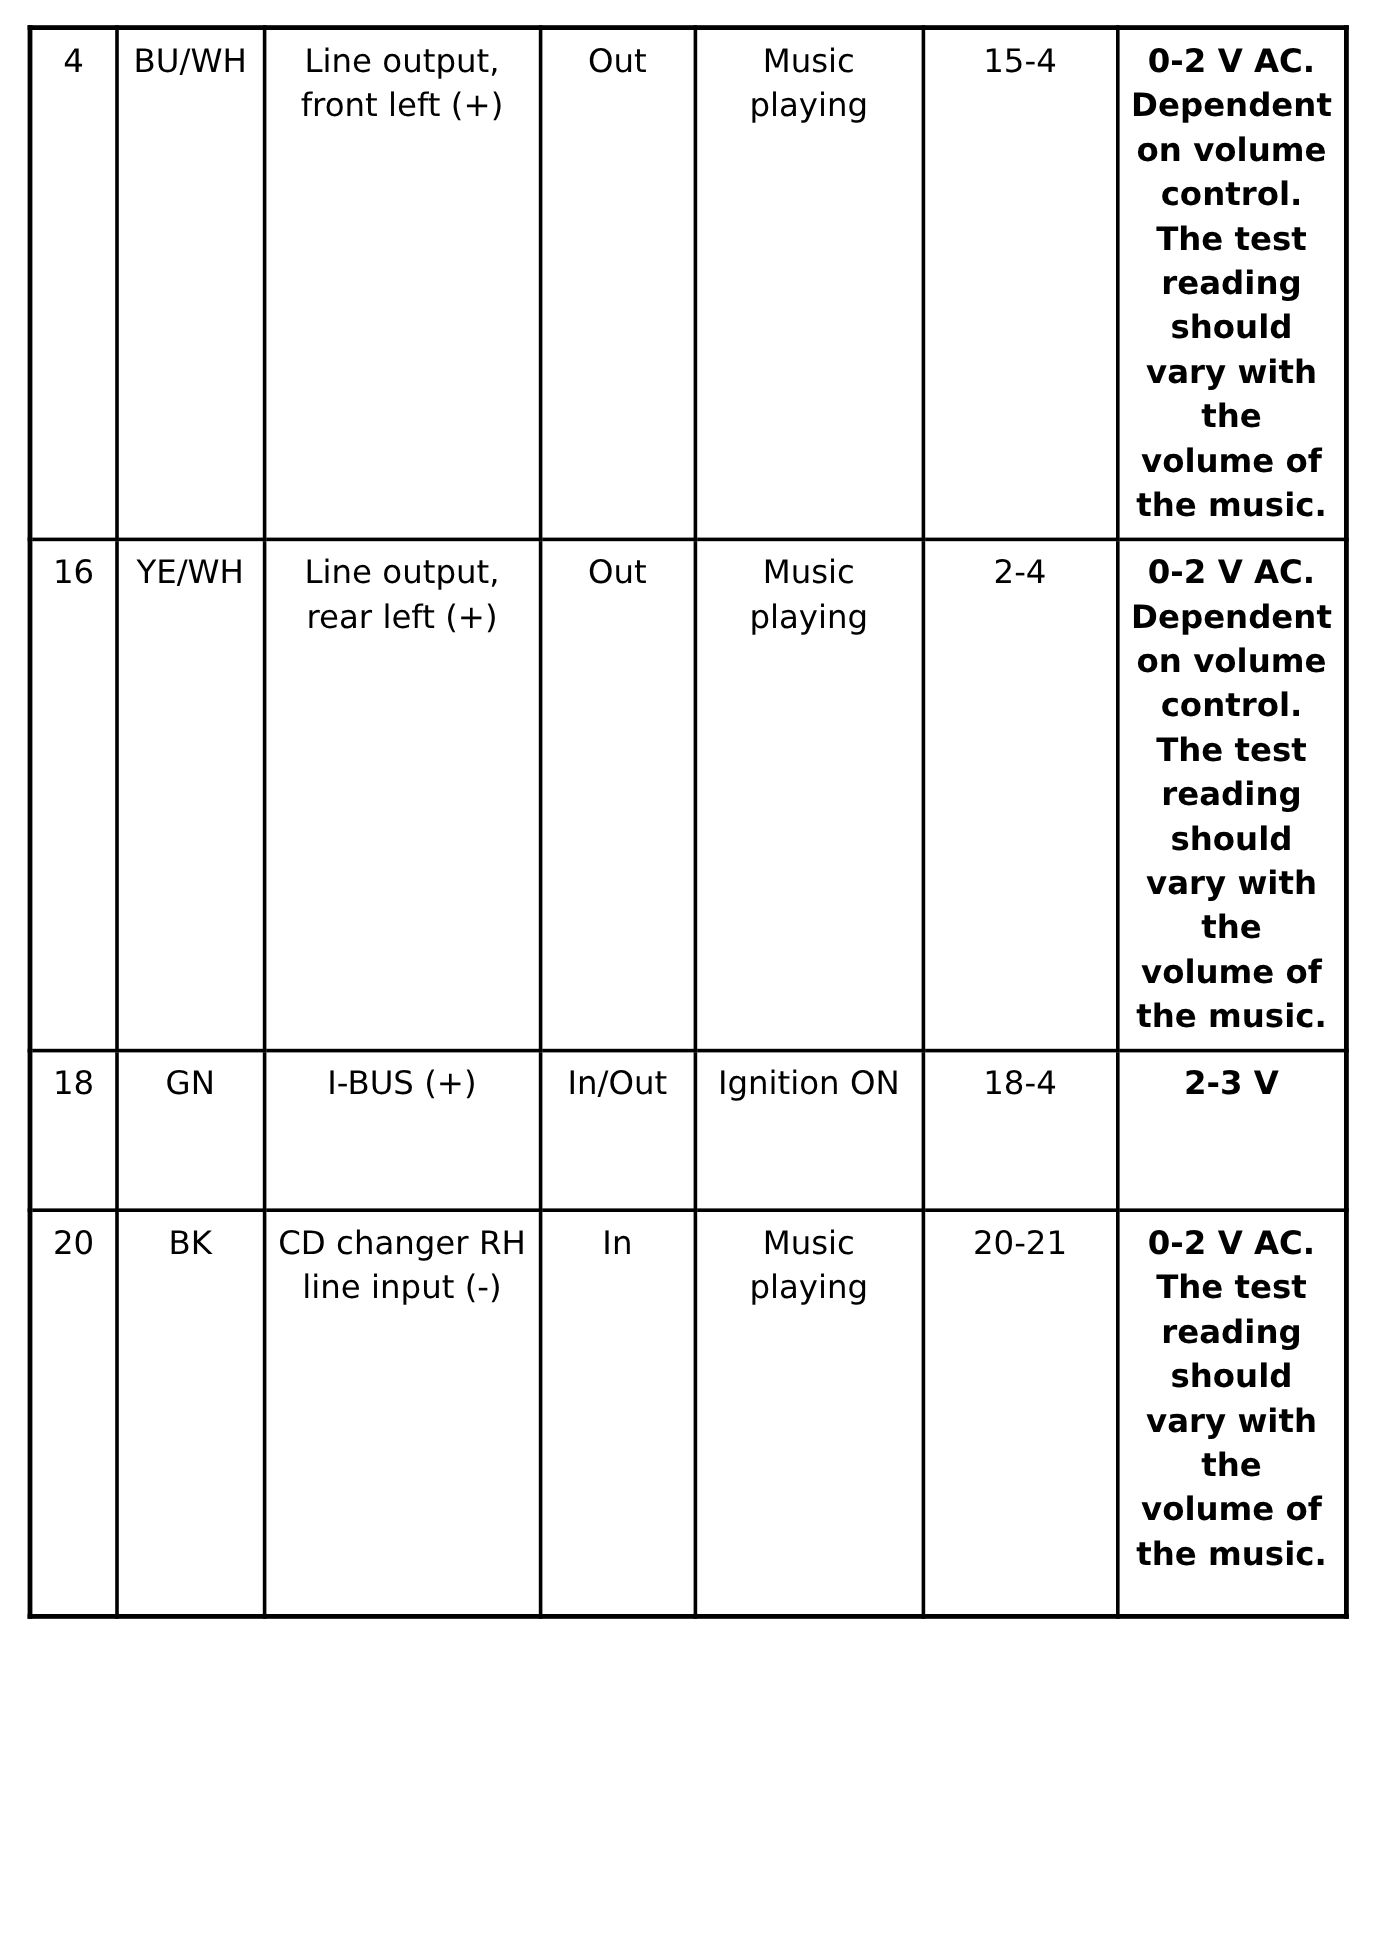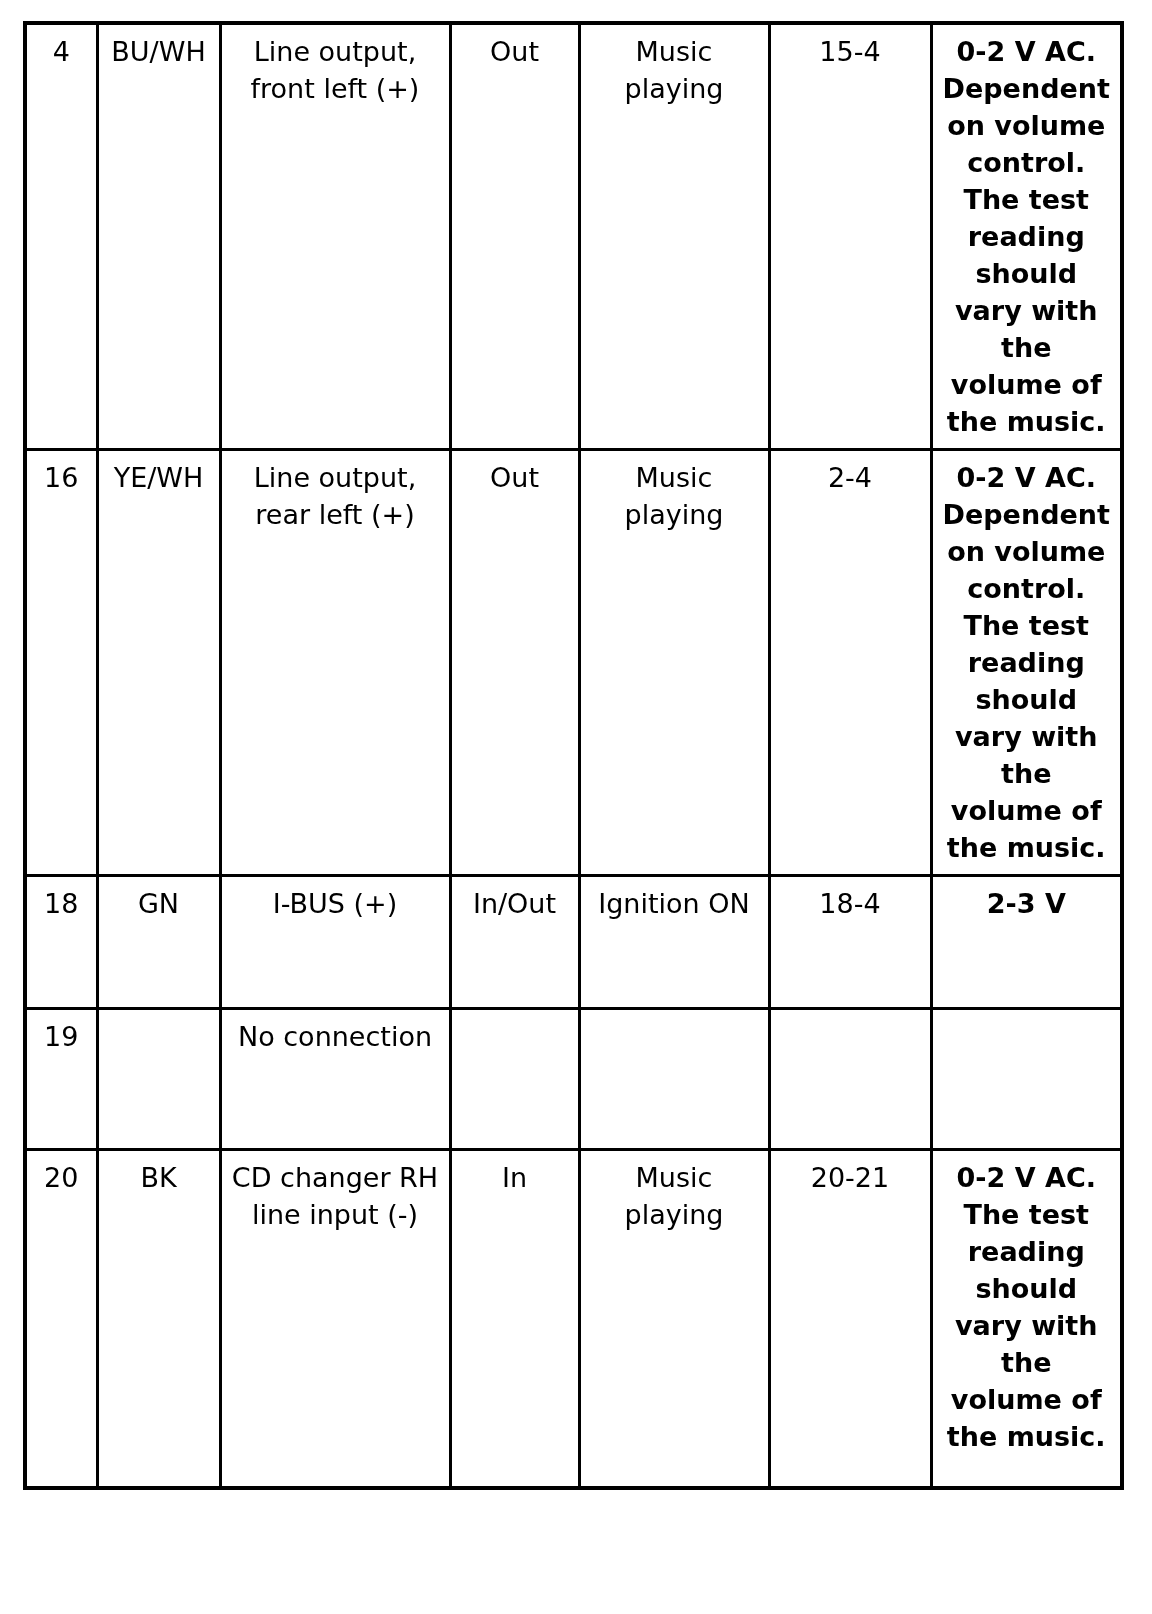--- a/index.html
+++ b/index.html
@@ -71,29 +71,20 @@
       </tr>
       <tr style="height: 133px; margin-top: 22px;">
         <td class="col-pin align-center">18</td>
         <td class="col-color align-left">GN</td>
         <td class="col-description align-left">I-BUS (+)</td>
         <td class="col-direction align-center">In/Out</td>
         <td class="col-condition align-left">Ignition ON</td>
         <td class="col-test-points align-center">18-4</td>
         <td class="col-reading align-left">2-3 V</td>
       </tr>
-      <tr style="height: 141px;">
-        <td class="col-pin align-center">19</td>
-        <td class="col-color align-left"></td>
-        <td class="col-description align-left">No connection</td>
-        <td class="col-direction align-center"></td>
-        <td class="col-condition align-left"></td>
-        <td class="col-test-points align-center"></td>
-        <td class="col-reading align-left"></td>
-      </tr>
       <tr style="height: 338px;">
         <td class="col-pin align-center">20</td>
         <td class="col-color align-left">BK</td>
         <td class="col-description align-left">CD changer RH line input (-)</td>
         <td class="col-direction align-center">In</td>
         <td class="col-condition align-left">Music playing</td>
         <td class="col-test-points align-center">20-21</td>
         <td class="col-reading align-left">0-2 V AC. The test reading should vary with the volume of the music.</td>
       </tr>
     </tbody>

